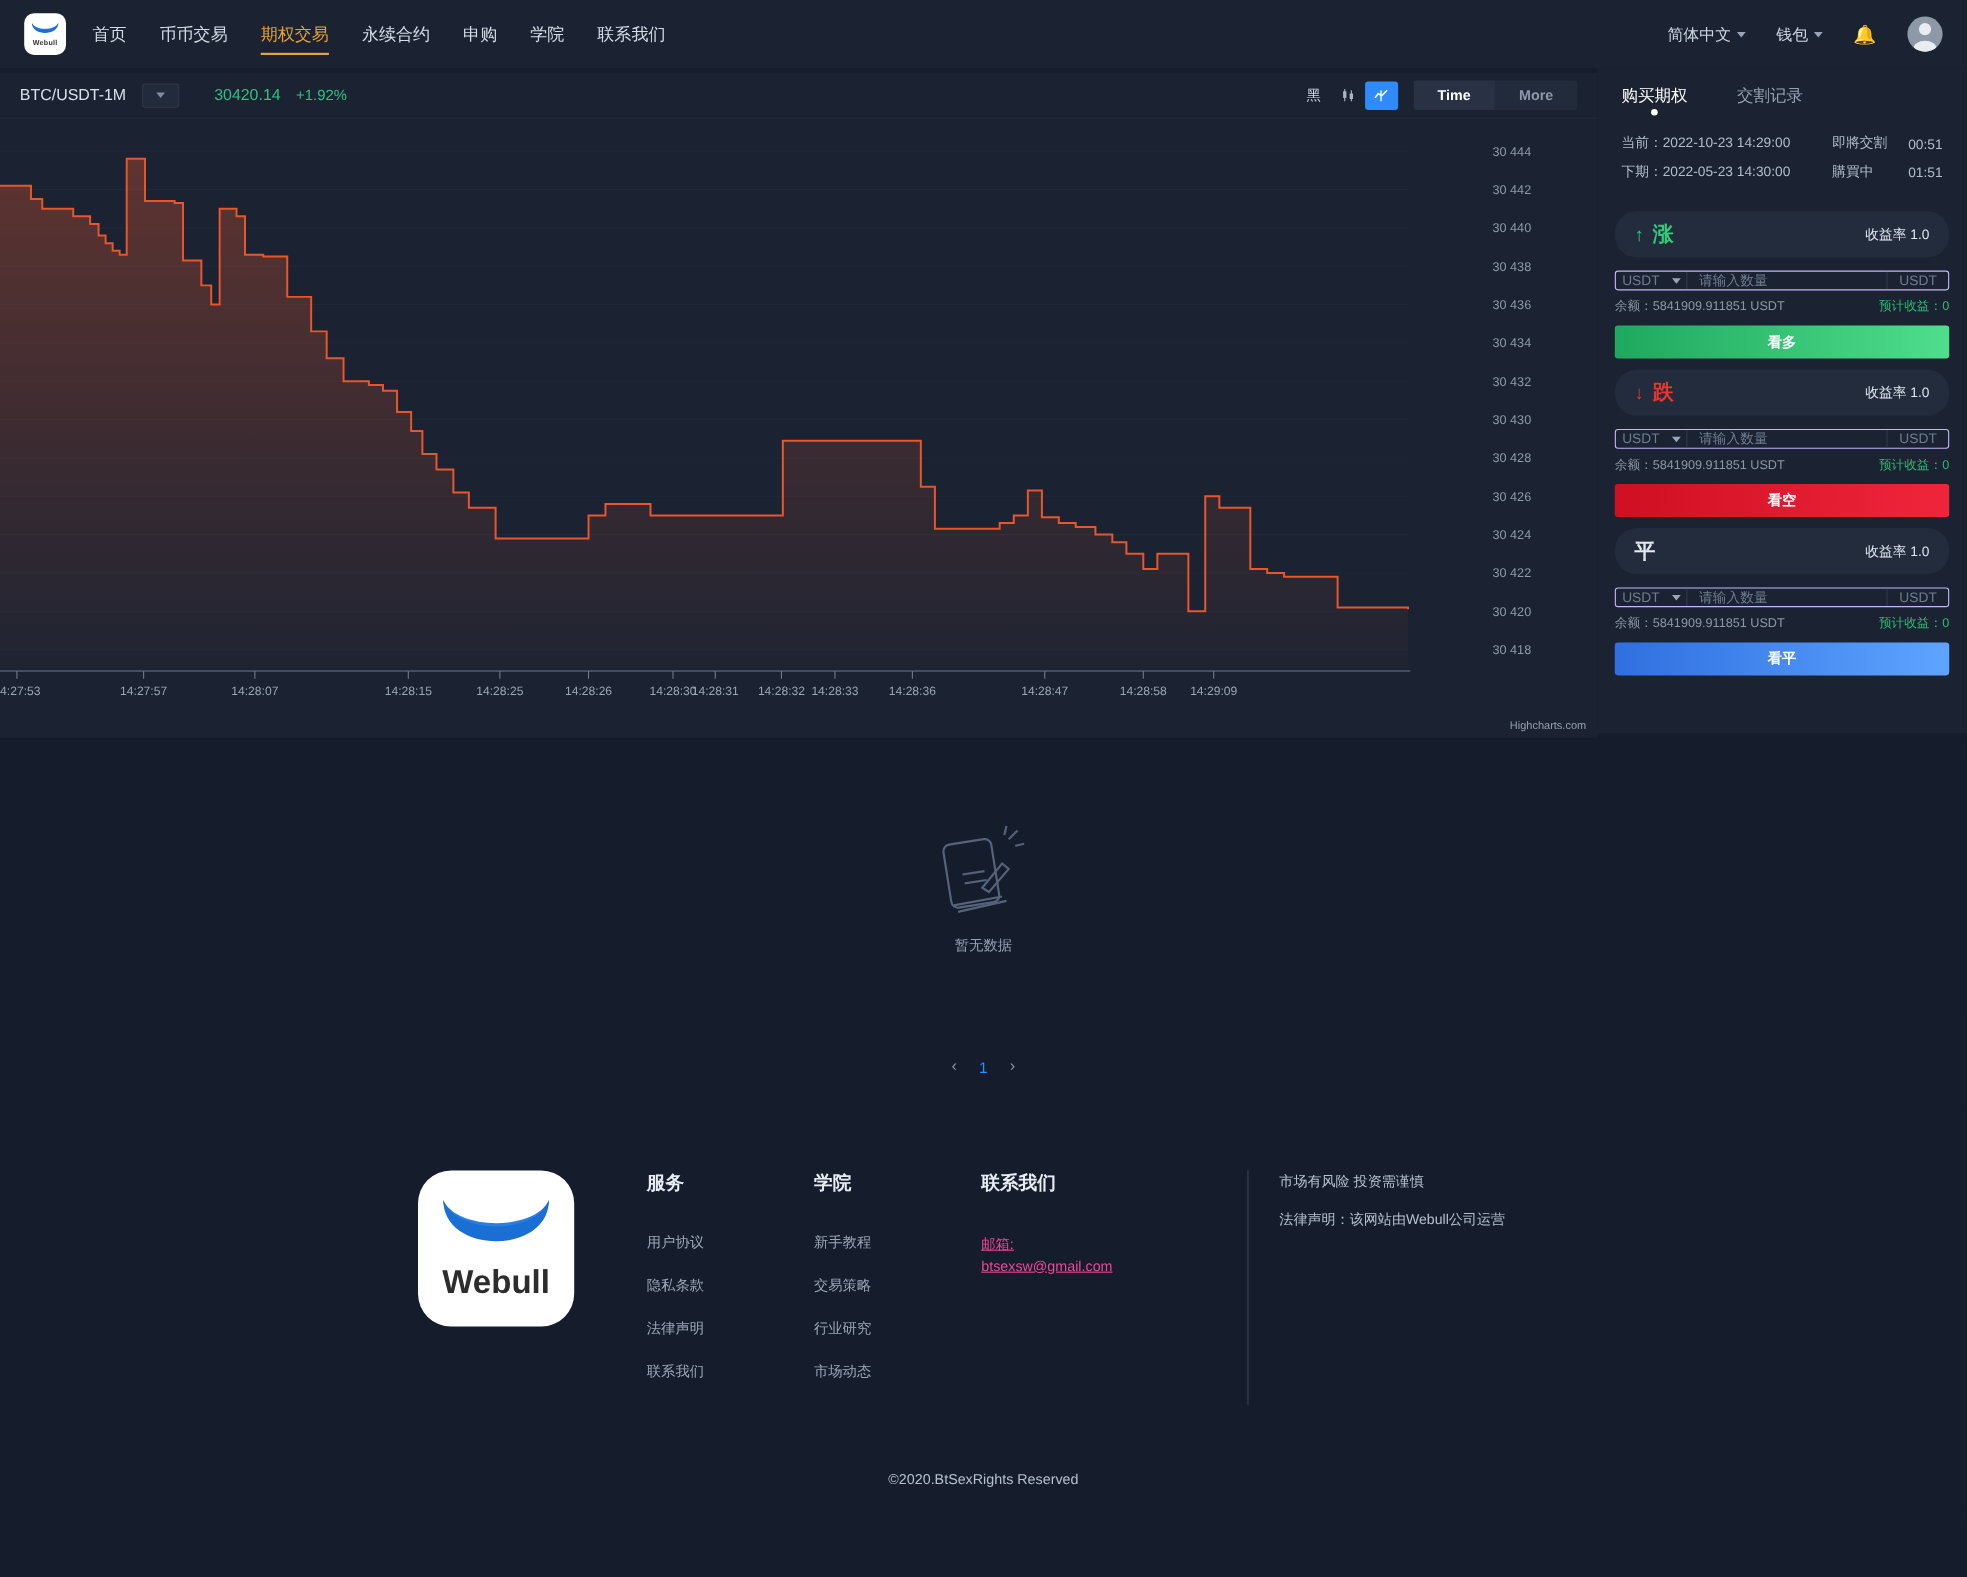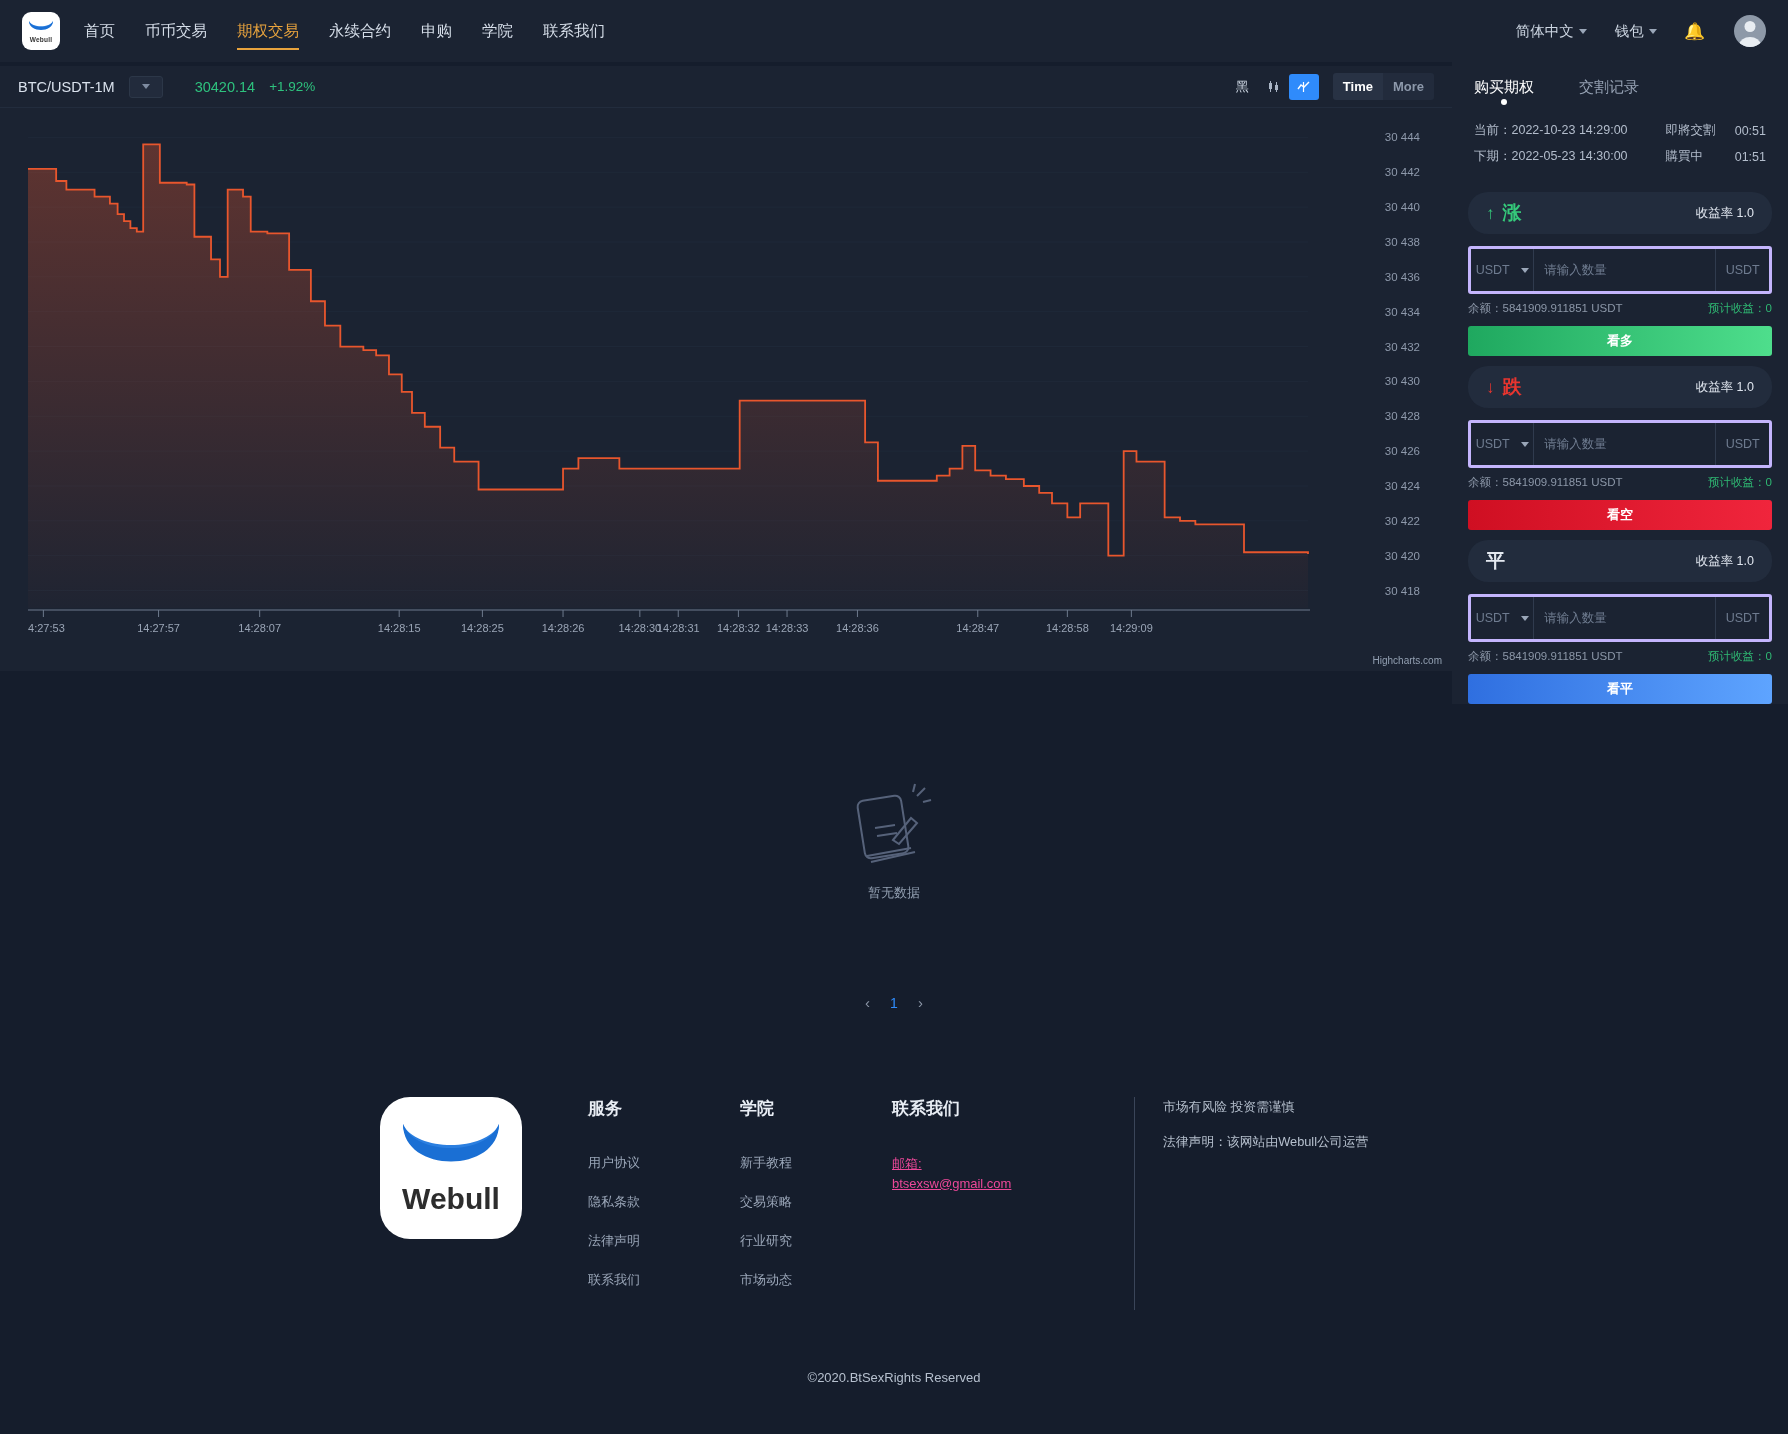--- a/index.html
+++ b/index.html
@@ -87,27 +87,27 @@
   .topbar-right { margin-left: auto; display: flex; align-items: center; gap: 0; }
   .theme-lbl { font-size: 13px; color: #cfd8e4; margin-right: 10px;}
   .icon-btn {
     width: 30px; height: 26px; border-radius: 3px;
     display:flex; align-items:center; justify-content:center; cursor:pointer;
     font-size: 13px; color:#aab5c5;
   }
   .icon-btn.sel { background:#2f8bfb; color:#fff; }
   .seg { display:flex; margin-left: 14px; border-radius:3px; overflow:hidden; }
   .seg-btn {
-    padding: 6px 10px; font-size: 13px; background:#222b3c; color:#8d99ab;
+    padding: 6px 22px; font-size: 13px; background:#222b3c; color:#8d99ab;
     cursor:pointer; font-weight:bold;
   }
   .seg-btn.on { background:#283244; color:#ffffff; }
 
   
-  .chart-area { position: relative; height: 563px; padding-left: 28px; }
+  .chart-area { position: relative; height: 563px; }
   .chart-area svg { display:block; }
   .yaxis-lbl { font-size: 11.5px; fill: #8e99ab; }
   .xaxis-lbl { font-size: 11px; fill: #9aa5b6; }
   .credit { position:absolute; right: 10px; bottom: 5px; font-size: 10px; color:#93a0b2; }
 
   
   .rp-tabs { display:flex; gap: 45px; padding: 16px 22px 0 22px; position: relative;}
   .rp-tab { font-size: 15px; color:#97a3b5; cursor:pointer; padding-bottom: 10px; position:relative;}
   .rp-tab.active { color:#ffffff; }
   .rp-tab.active::after{
@@ -126,22 +126,22 @@
     display:flex; align-items:center; padding: 0 18px;
   }
   .card-title { font-size: 19px; font-weight: bold; }
   .card-title .arw { margin-right: 8px; font-size: 17px; }
   .card-title.up { color:#35c97a; }
   .card-title.down { color:#e8352f; }
   .card-title.flat { color:#e4e9f0; }
   .card-rate { margin-left:auto; font-size: 12.5px; color:#dfe5ee; }
 
   .input-row {
-    display:flex; margin-top: 12px; height: 48px;
-    border:3px solid #c4b5fd; border-radius:3px; overflow:hidden;
+    display:flex; margin-top: 12px; height: 18px;
+    border:1px solid #c4b5fd; border-radius:3px; overflow:hidden;
     background: #1b2332;
   }
   .unit-sel {
     width: 66px; display:flex; align-items:center; justify-content:center;
     gap:6px; font-size:12.5px; color:#6f7c90; border-right:1px solid #303b4e;
     cursor:pointer;
   }
   .amt-input {
     flex:1; background:transparent; border:0; outline:none;
     color:#cdd6e2; font-size:12.5px; padding: 0 10px;

